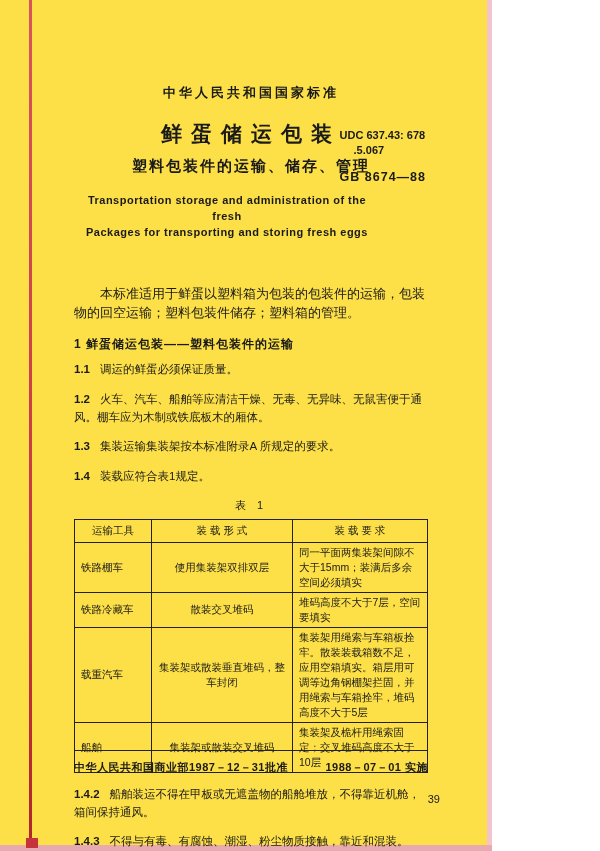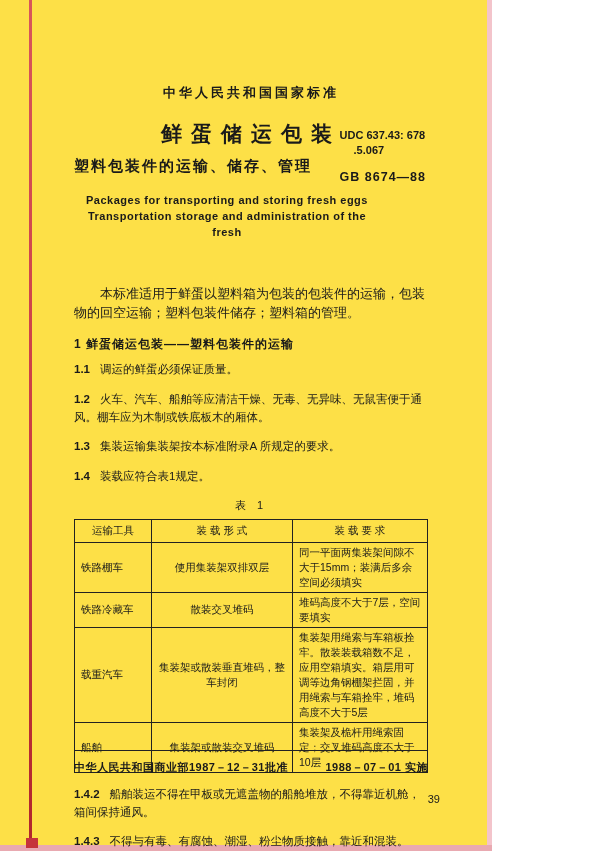--- a/index.html
+++ b/index.html
@@ -15,21 +15,21 @@
   .edge-left   { position:absolute; left:29px; top:0; width:3px; height:100%;
                  background:linear-gradient(to bottom,#d8565a 0%,#c93a40 60%,#b0262c 100%); }
   .edge-right  { position:absolute; right:0; top:0; width:5px; height:100%; background:#f3c4cb; }
   .edge-bottom { position:absolute; left:0; bottom:0; width:100%; height:6px; background:#e9a9b1; }
   .edge-corner { position:absolute; left:26px; bottom:3px; width:12px; height:10px; background:#c5343b; }
 
   .content { position:absolute; left:74px; right:64px; top:0; }
 
   .header-cn  { text-align:center; margin-top:84px; font-size:13px; font-weight:bold; letter-spacing:3px; }
   .title-cn   { text-align:center; margin-top:18px; font-size:21px; font-weight:bold; letter-spacing:9px; }
-  .subtitle-cn{ margin-top:9px;  font-size:15px; font-weight:bold; letter-spacing:2px; }
+  .subtitle-cn{ text-align:center; margin-top:9px;  font-size:15px; font-weight:bold; letter-spacing:2px; }
 
   .udc-block  { position:absolute; right:2px; top:128px; font-size:11px; font-weight:bold; line-height:15px; text-align:left; }
   .udc-line2  { padding-left:14px; }
   .gb-number  { margin-top:12px; font-size:12.5px; letter-spacing:1px; }
 
   .title-en   { margin-top:16px; margin-right:48px; text-align:center; font-size:11px; font-weight:bold; line-height:16px; letter-spacing:0.5px; }
 
   .intro      { margin-top:44px; font-size:13px; line-height:19px; text-indent:2em; }
   .sec-title  { margin-top:14px; font-size:12px; font-weight:bold; letter-spacing:1px; }
   .clause     { margin-top:7px; font-size:11.5px; line-height:18px; }
@@ -76,22 +76,22 @@
     <div class="title-cn">鲜蛋储运包装</div>
     <div class="subtitle-cn">塑料包装件的运输、储存、管理</div>
 
     <div class="udc-block">
       <div>UDC 637.43: 678</div>
       <div class="udc-line2">.5.067</div>
       <div class="gb-number">GB 8674—88</div>
     </div>
 
     <div class="title-en">
+      <div>Transportation storage and administration of the fresh</div>
       <div>Packages for transporting and storing fresh eggs</div>
-      <div>Transportation storage and administration of the fresh</div>
     </div>
 
     <p class="intro">本标准适用于鲜蛋以塑料箱为包装的包装件的运输，包装物的回空运输；塑料包装件储存；塑料箱的管理。</p>
 
     <div class="sec-title">1  鲜蛋储运包装——塑料包装件的运输</div>
 
     <p class="clause">
       <span class="no">1.1</span><span>调运的鲜蛋必须保证质量。</span>
     </p>
     <p class="clause">

